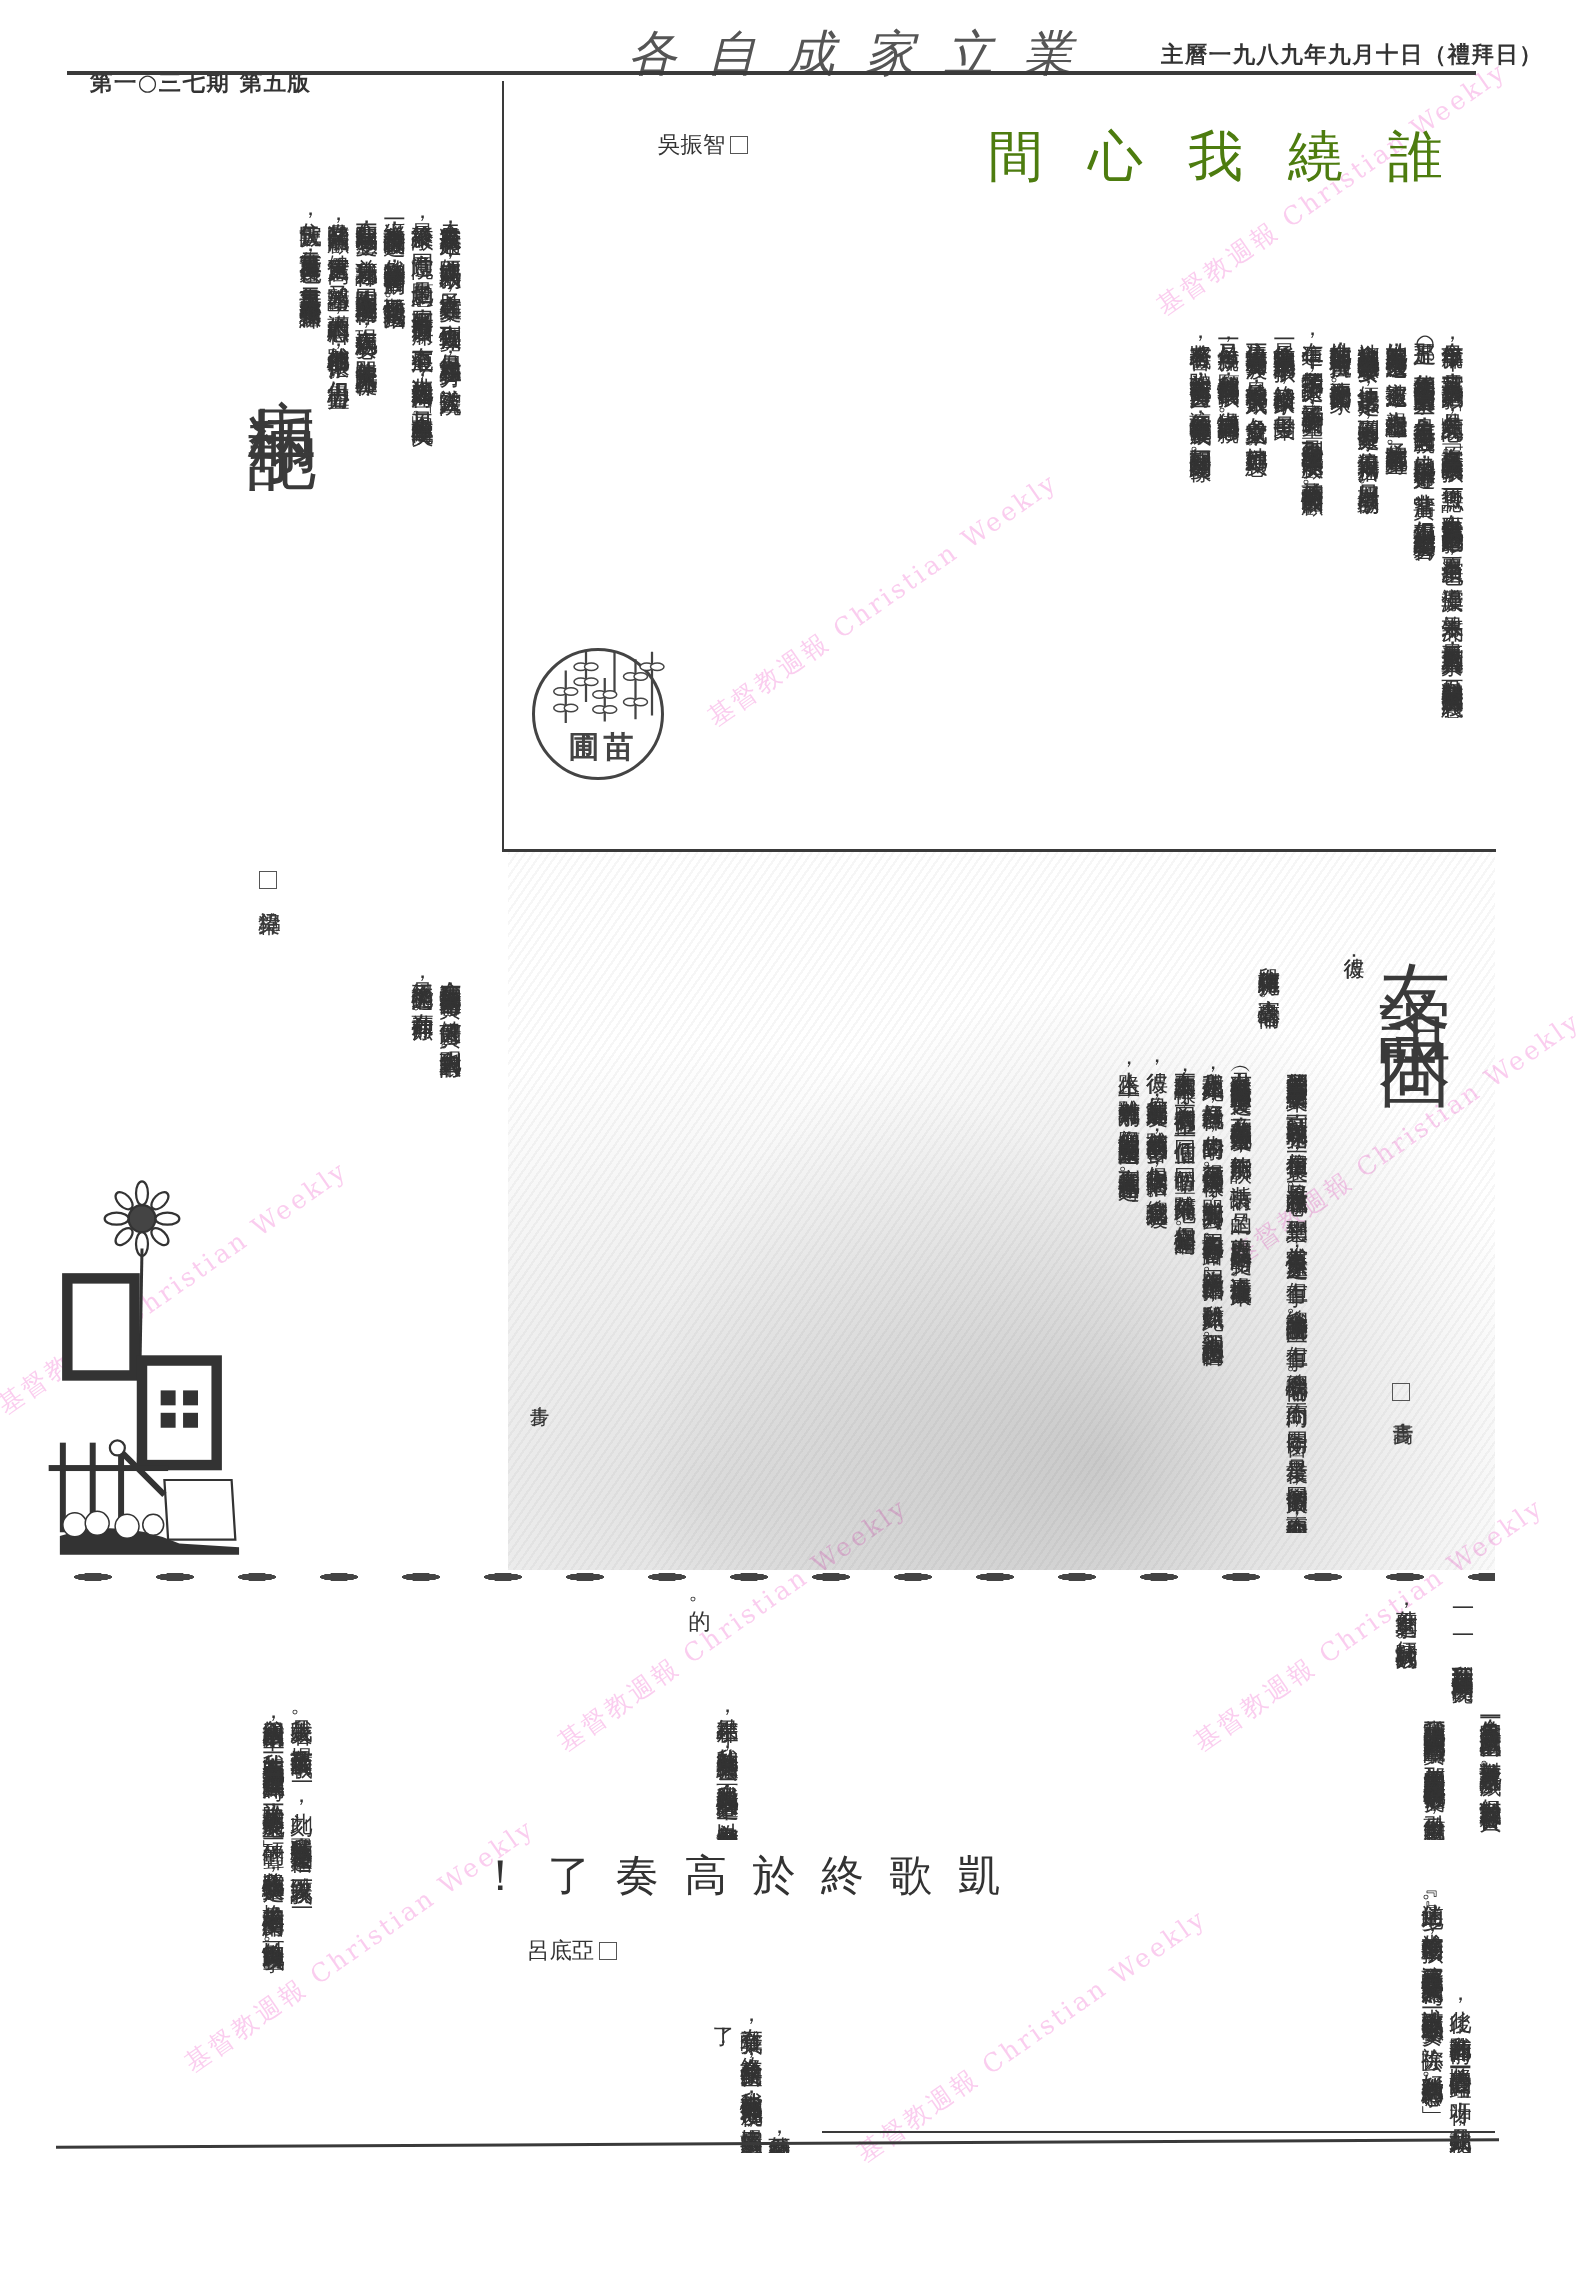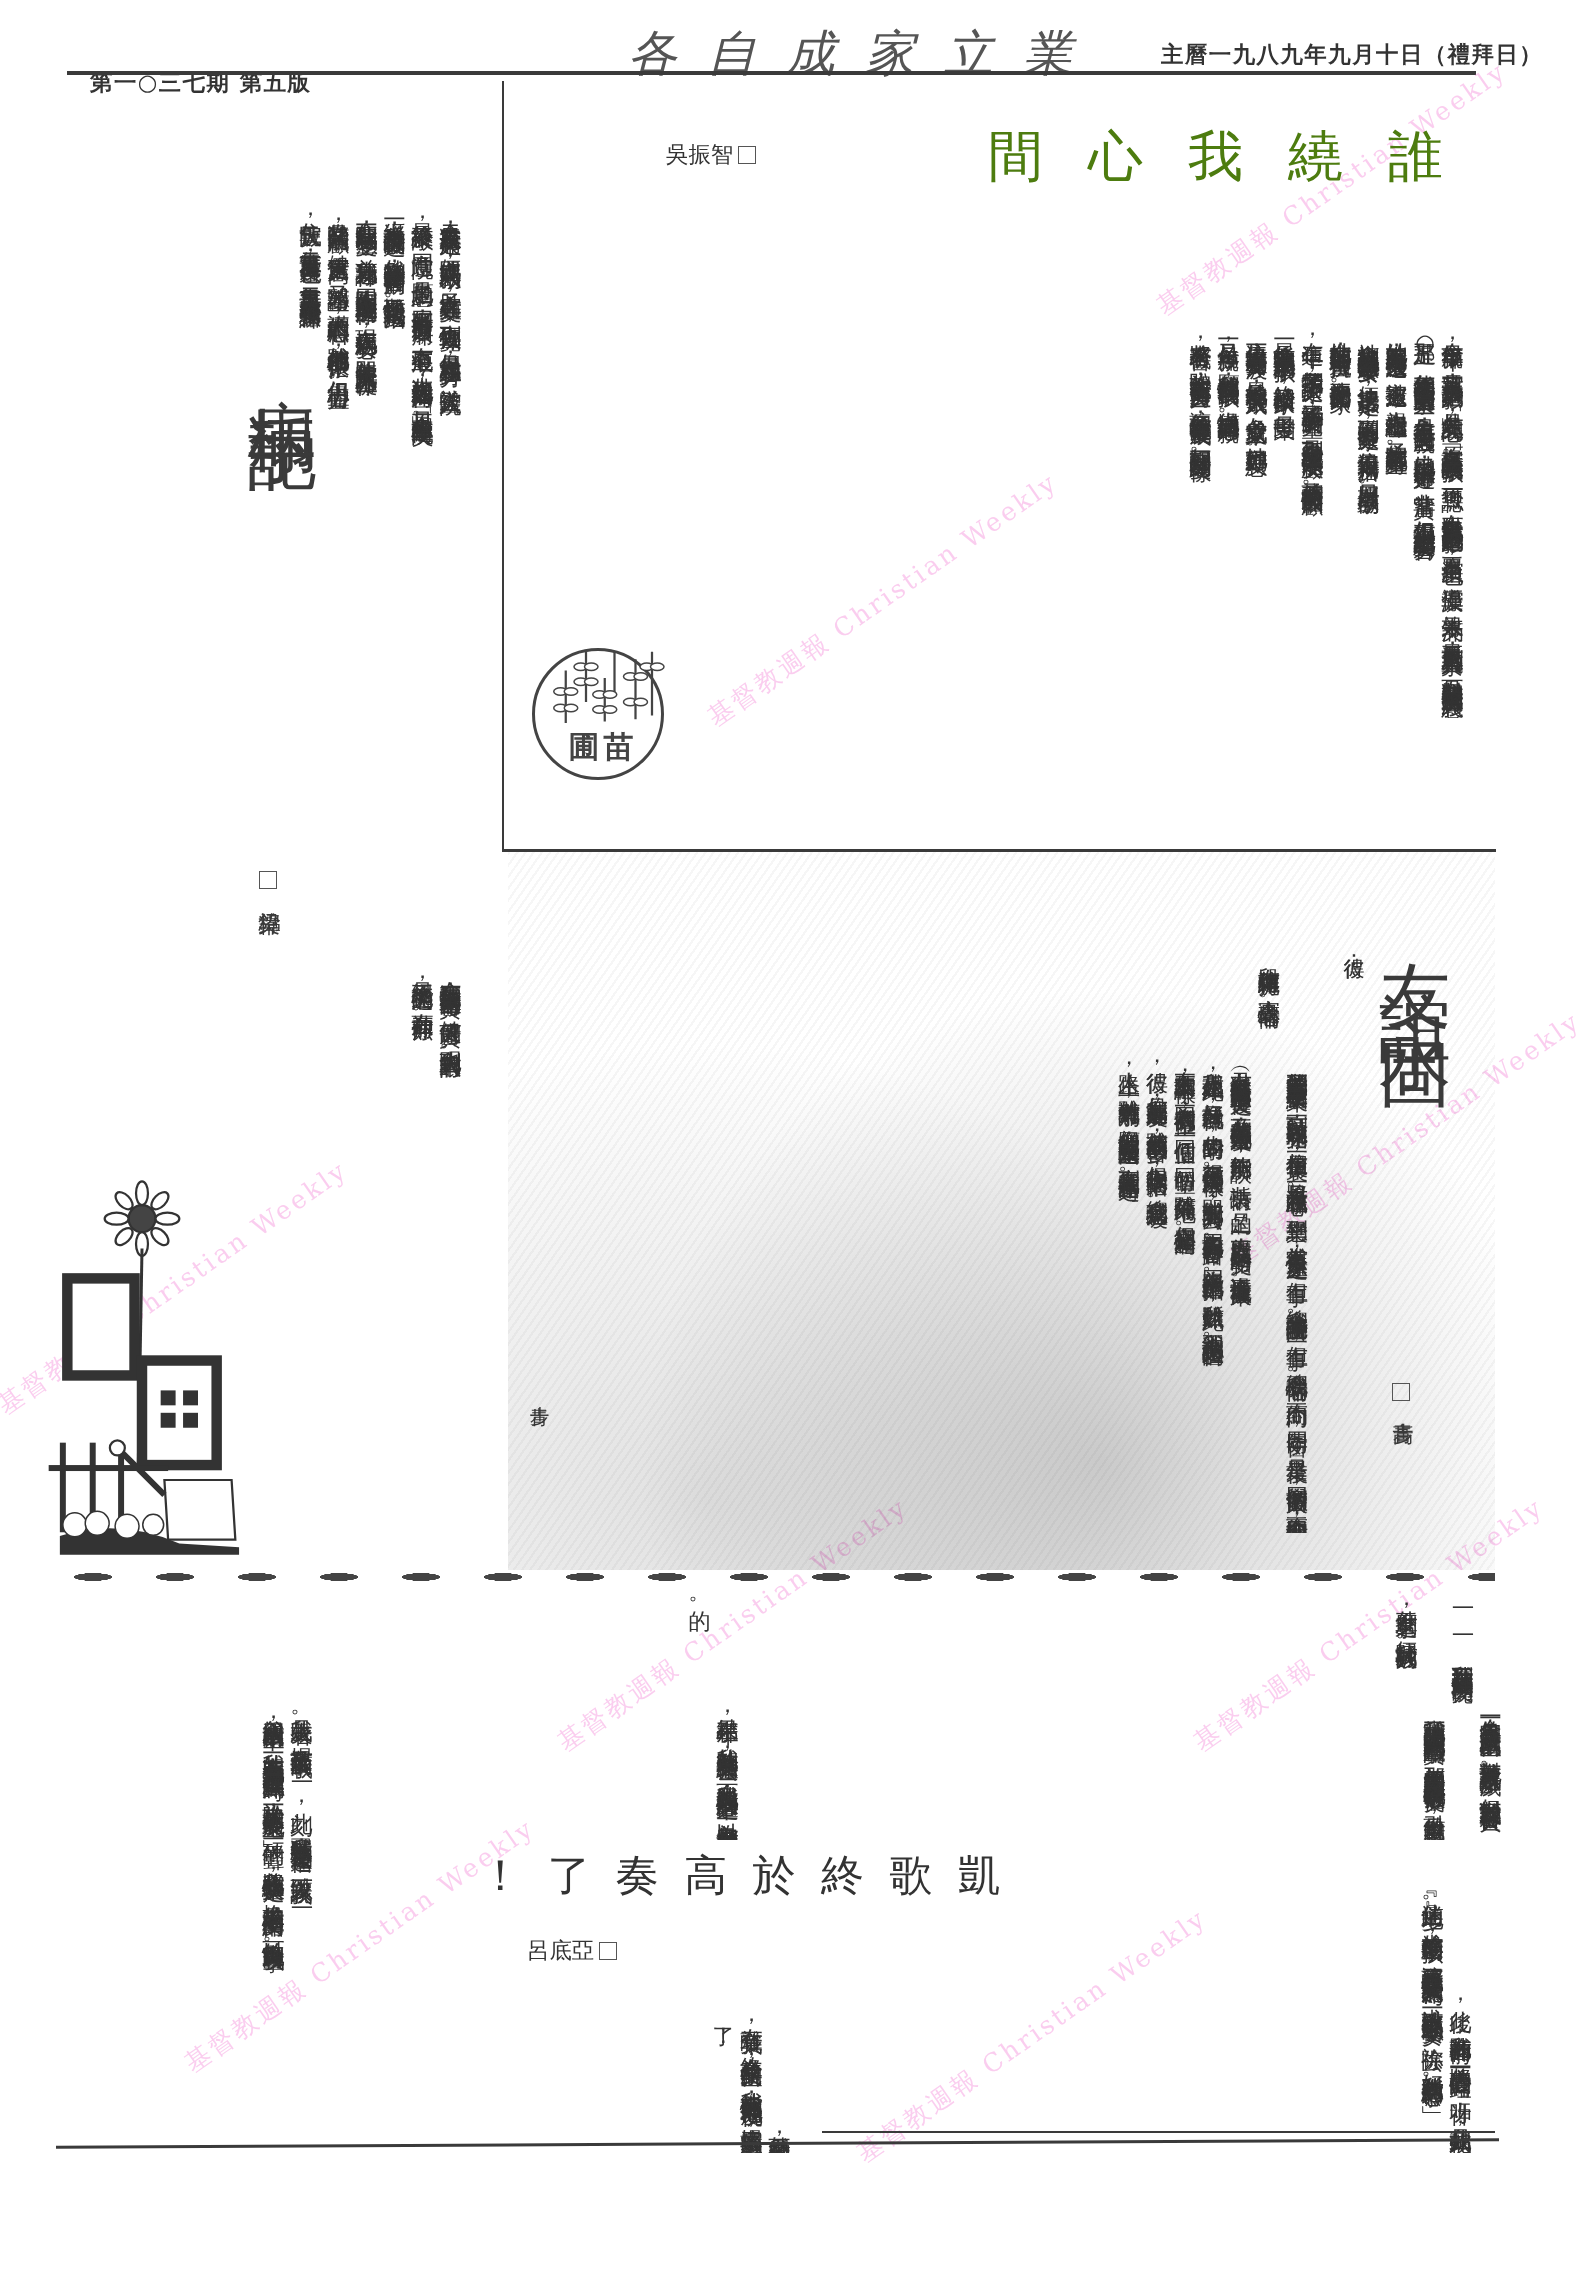--- a/index.html
+++ b/index.html
@@ -72,21 +72,21 @@
 <div class="watermark" style="left:-37px; top:1271px;">基督教週報 Christian Weekly</div>
 <div class="watermark" style="left:523px; top:1608px;">基督教週報 Christian Weekly</div>
 <div class="watermark" style="left:1159px; top:1608px;">基督教週報 Christian Weekly</div>
 <div class="watermark" style="left:822px; top:2019px;">基督教週報 Christian Weekly</div>
 <div class="watermark" style="left:150px; top:1929px;">基督教週報 Christian Weekly</div>
 
 <section>
   <div class="abs" style="left:950px; top:120px; width:538px; height:67px;">
     <div style="font-family:'DejaVu Serif',serif; font-size:55px; letter-spacing:45px; color:#4d7c0f; direction:rtl; unicode-bidi:bidi-override; text-align:right;">誰繞我心間</div>
   </div>
-  <div class="abs box-author" style="left:658px; top:139px;margin-left:8px;">
+  <div class="abs box-author" style="left:658px; top:129px;">
     <span>吳振智</span><span class="sq"></span>
   </div>
   <div class="abs vtext" style="left:553px; top:217px; width:942px; height:643px; direction:ltr;">
     <span>今年母親節下午，某電視英文台播放了一齣電影，片名是「兒女繞心間」，原名直譯應該是「誰愛我的孩子」。無可否認，有生以來對我最具震撼力就是這齣電影，不單是演員出色，導演優異，效果美滿，最重要是劇本乃真人真事，而且對這年間我們所作的工深具意義。</span>
     <span>那是五○年代初期發生在美國南部一家庭中的真事，主角是一位有十多名兒女的母親，她一家十二口的日子亦不好過，非常清貧，但仍有不少人士稱讚她的慈愛與勞苦。</span>
     <span>她的家庭就是因為失業被迫改遷，家被迫搬遷，親人相繼離世，一家子的生計都落在她身上。</span>
     <span>社會福利機構認為她無能力供養眾多子女，便決定把孩子帶走，送到不同的寄養家庭，這位母親不知所措，只好四出尋求協助。</span>
     <span>她在律師的幫助下與社會抗衡，決定要把兒女們帶回家。</span>
     <span>在這年中，我們探訪了不少家庭，接觸了不少有需要的兒童，見到不少父母因種種原因未能照顧子女，孩子們需要被關懷和照顧。</span>
     <span>最後一位非常聰敏卻患了重病的小孩子，終於被接回家中，母子團聚。</span>

